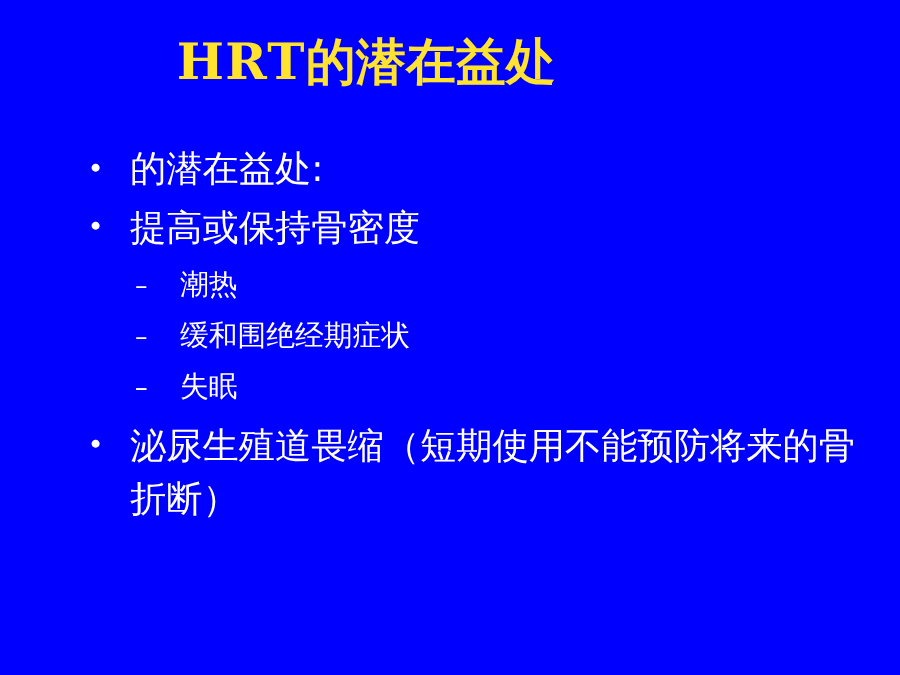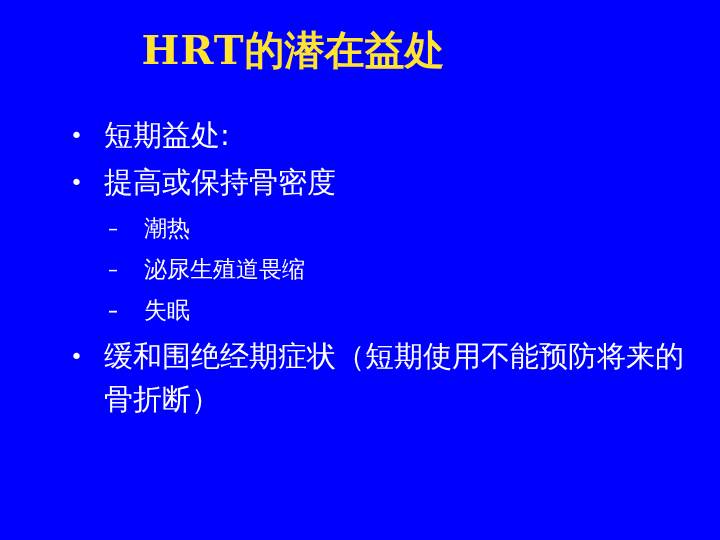--- a/index.html
+++ b/index.html
@@ -113,50 +113,50 @@
 <div id="slide" style="background: rgb(0, 0, 255);">
 
   <div id="title" style="color: rgb(255, 227, 46);">
     <span class="latin">HRT</span><span class="han">的潜在益处</span>
   </div>
 
   <div id="body" style="color: rgb(255, 255, 255);">
 
     <div class="lvl1">
       <span class="marker">•</span>
-      <span class="text">短期益处:</span>
+      <span class="text">的潜在益处:</span>
     </div>
 
     <div class="lvl1">
       <span class="marker">•</span>
       <span class="text">提高或保持骨密度</span>
     </div>
 
     <div class="sublist">
 
       <div class="lvl2">
         <span class="marker">–</span>
         <span class="text">潮热</span>
       </div>
 
       <div class="lvl2">
         <span class="marker">–</span>
-        <span class="text">泌尿生殖道畏缩</span>
+        <span class="text">缓和围绝经期症状</span>
       </div>
 
       <div class="lvl2">
         <span class="marker">–</span>
       </div>
 
       <div class="lvl2">
         <span class="marker">–</span>
         <span class="text">失眠</span>
       </div>
 
     </div>
 
     <div class="lvl1 wrap">
       <span class="marker">•</span>
-      <span class="text">缓和围绝经期症状（短期使用不能预防将来的骨折断）</span>
+      <span class="text">泌尿生殖道畏缩（短期使用不能预防将来的骨折断）</span>
     </div>
 
   </div>
 </div>
 
 </body></html>

